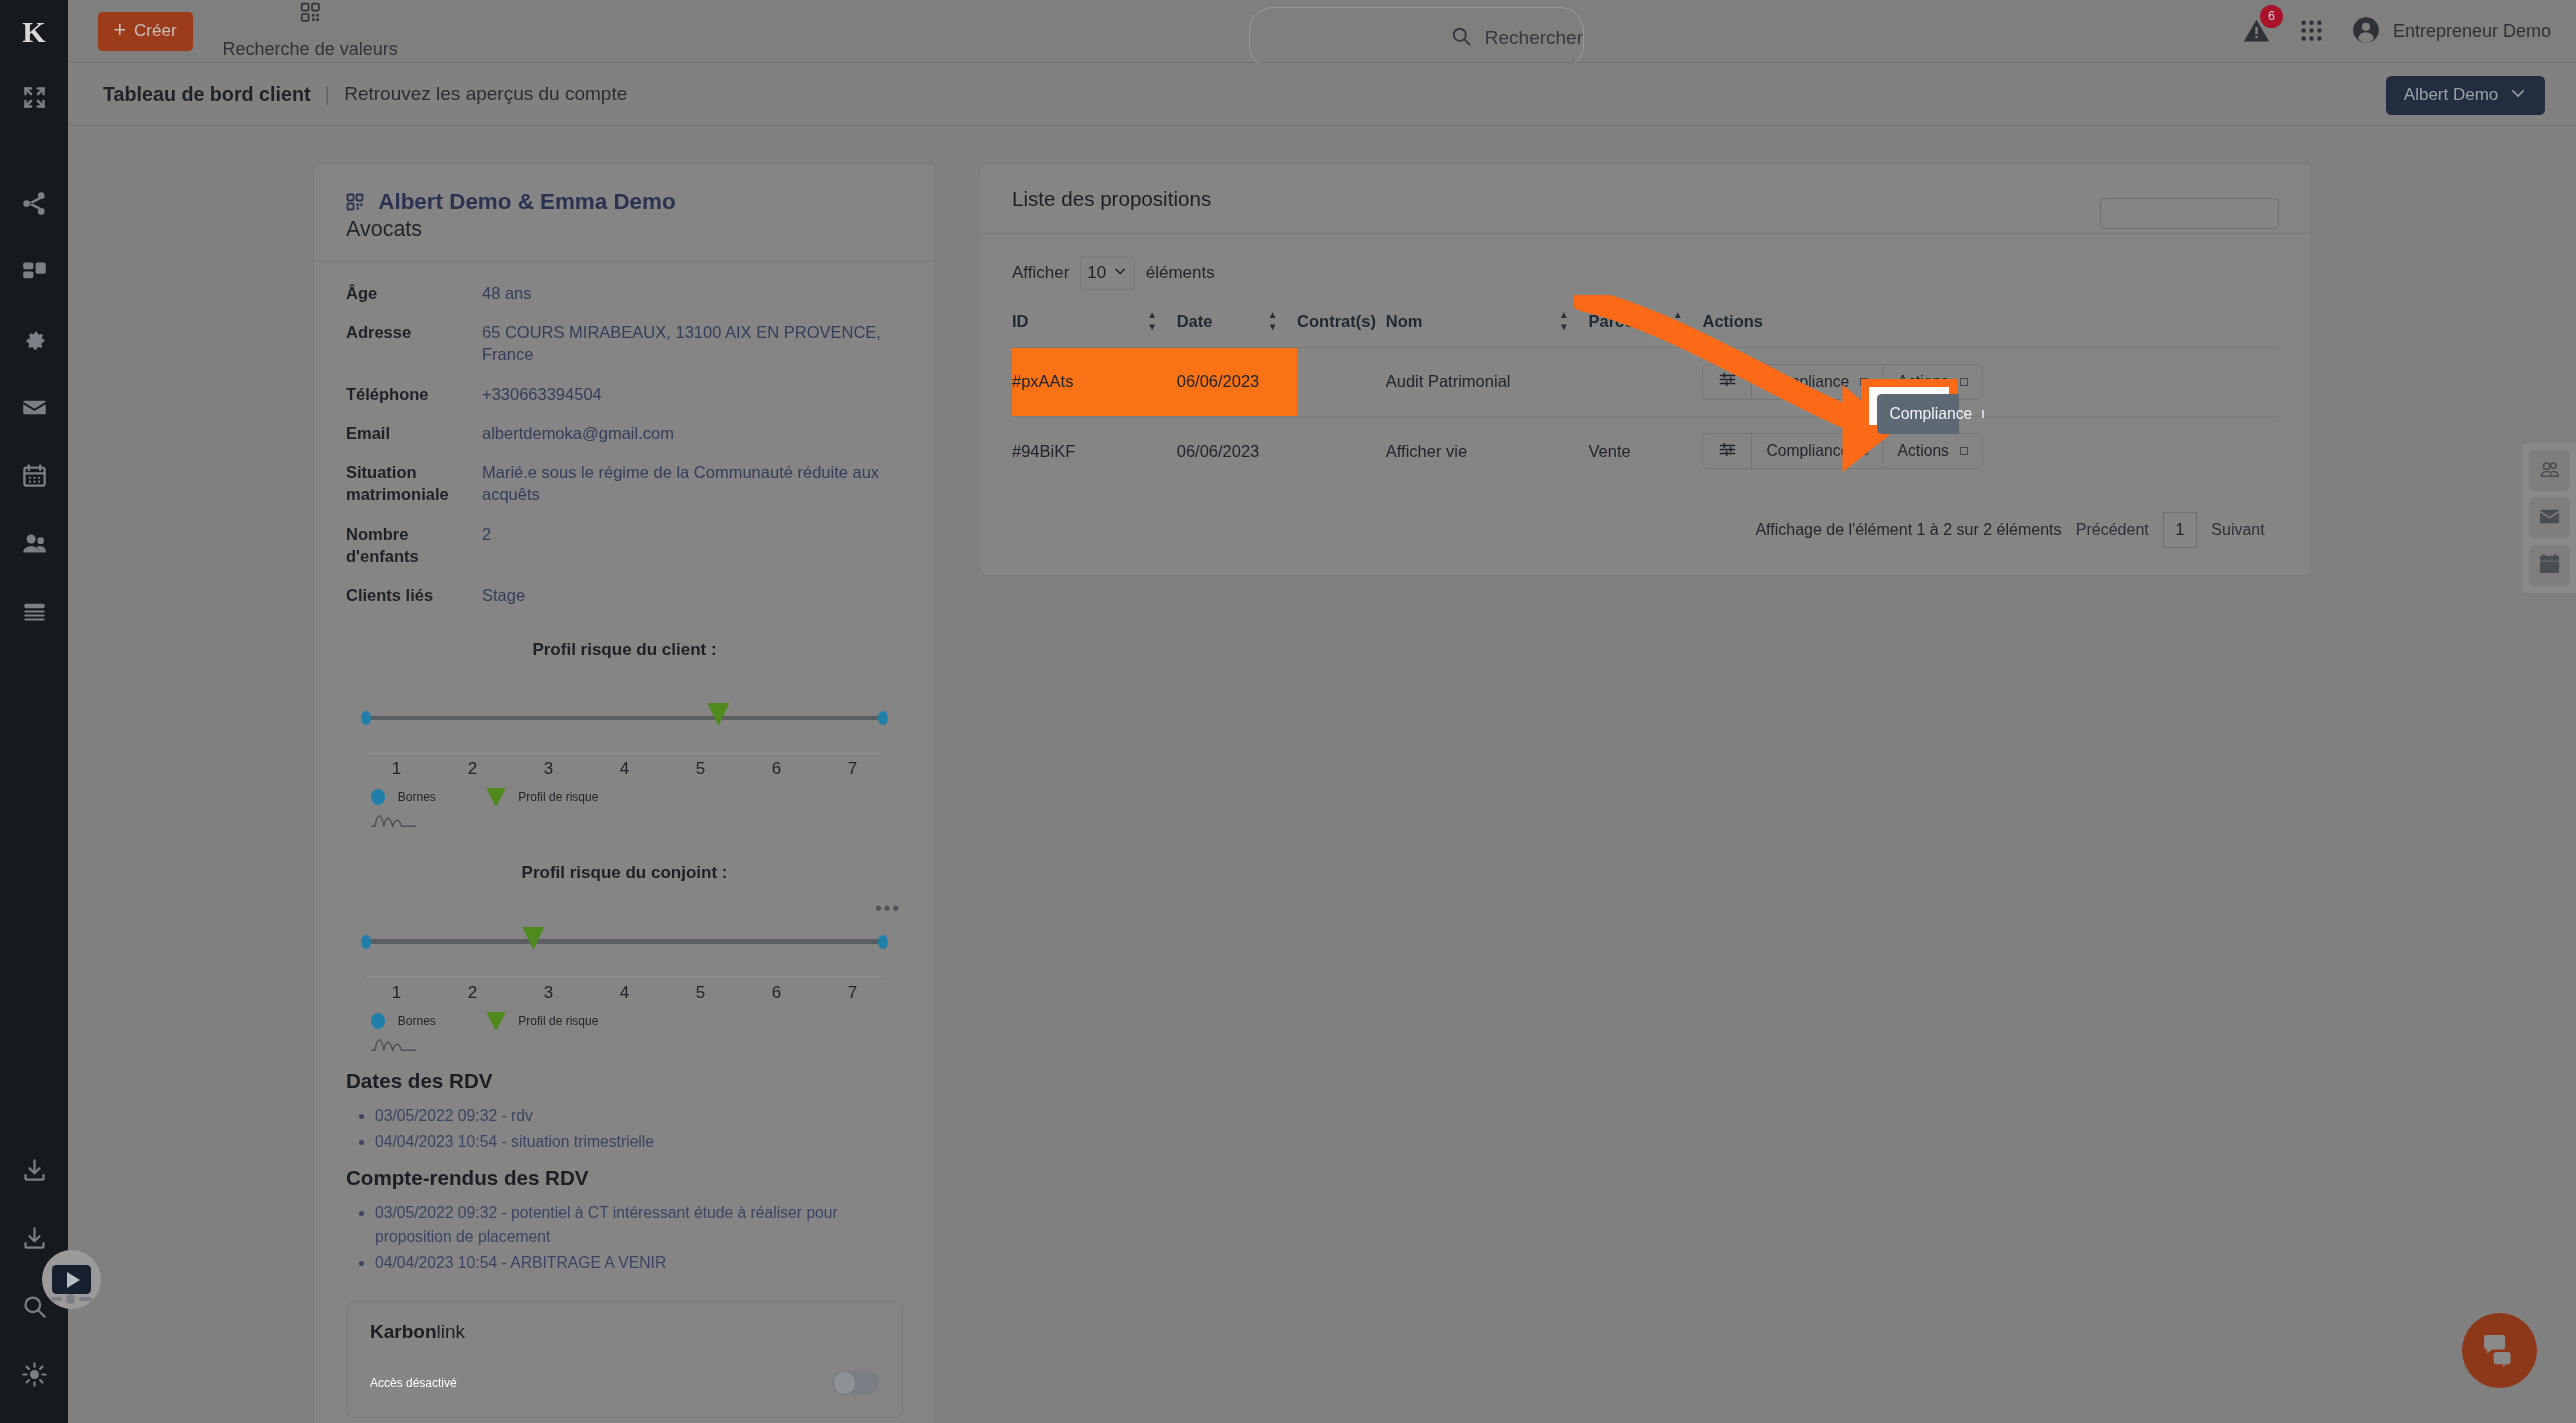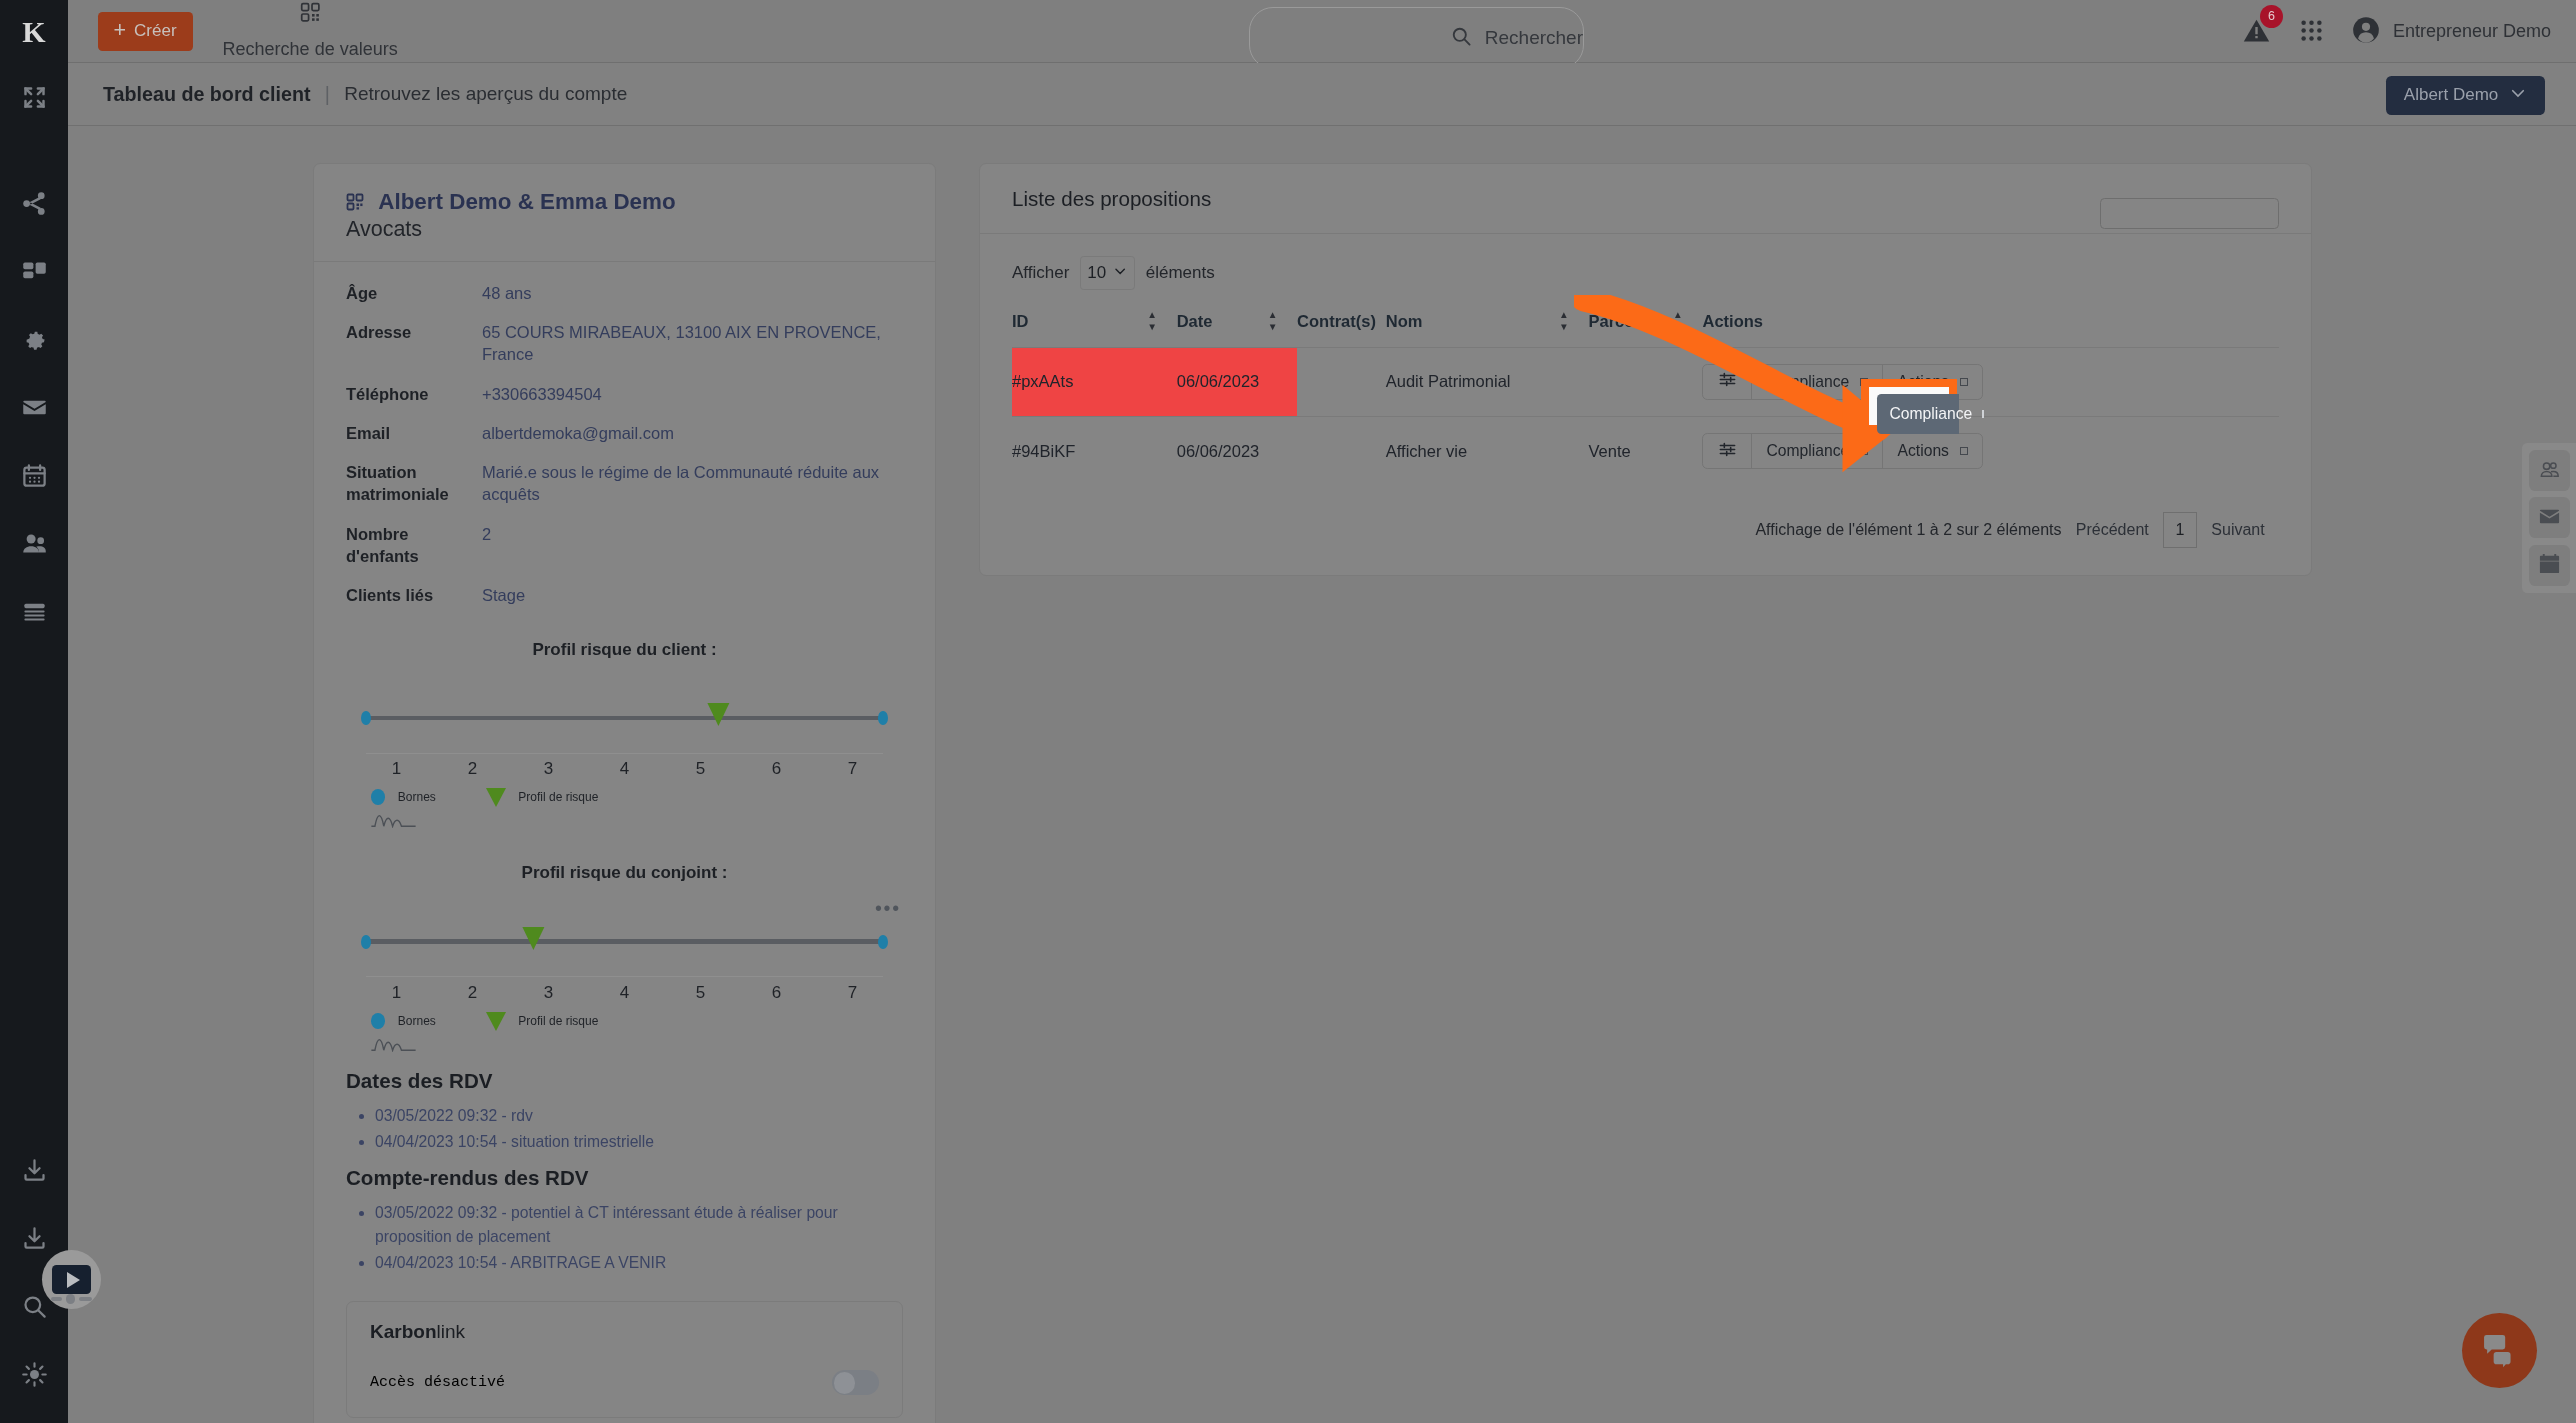--- a/index.html
+++ b/index.html
@@ -165,21 +165,21 @@
   .bullets li { color: #3b4464; font-size: 15.7px; line-height: 1.55; margin-bottom: 1.8px; }
 
   .karbon-box {
     margin: 25px 32px 0 32px;
     border: 0.9px solid #7b7b7b; border-radius: 7.2px;
     padding: 19.7px 23px 21.5px 23px;
   }
   .karbon-title { font-size: 19px; color: #1b1e23; }
   .karbon-title b { font-weight: bold; }
   .karbon-row { display: flex; align-items: center; justify-content: space-between; margin-top: 27px; }
-  .karbon-row .lbl { color: #000000; font-size: 15px; font-family: Liberation Mono, monospace; }
+  .karbon-row .lbl { color: #ffffff; font-size: 12px; }
   .toggle { width: 47px; height: 25px; border-radius: 12.5px; background: #7b7f85; position: relative; cursor: pointer; }
   .toggle .knob { position: absolute; left: 1.8px; top: 1.8px; width: 21.5px; height: 21.5px; border-radius: 50%; background: #8e9196; }
 
   
   #right-card .rc-title { padding: 23px 32px 21.5px 32px; color: #1c1f24; font-size: 20.6px; }
   .tbl-top { display: flex; align-items: center; padding: 23px 32px 0 32px; }
   .tbl-top .lbl { color: #23262b; font-size: 17px; }
   .sel {
     margin: 0 10.7px; height: 34px; width: 55px;
     border: 0.9px solid #7a7a7a; border-radius: 3.6px;
@@ -200,21 +200,21 @@
     padding: 0 0 16px 0; position: relative;
   }
   table.dt th .sorter {
     position: absolute; right: 19.7px; top: -1.8px;
     display: flex; flex-direction: column; gap: 1.8px; color: #2a2d33; font-size: 9.8px; line-height: 1;
   }
   table.dt td {
     border-top: 0.9px solid #7a7a7a;
     height: 69px; color: #20242b; font-size: 16.5px;
   }
-  tr.row-hl td.cell-hl { background: #ef4444; }
+  tr.row-hl td.cell-hl { background: #f97316; }
   .actions-cell { text-align: left; }
   .btn-group { display: inline-flex; border: 0.9px solid #757575; border-radius: 5.4px; overflow: hidden; }
   .btn-group > div {
     padding: 0 14.3px; height: 34px;
     display: flex; align-items: center; gap: 10.7px;
     color: #22262c; font-size: 15.7px; cursor: pointer;
     border-right: 0.9px solid #757575;
   }
   .btn-group > div:last-child { border-right: none; }
   .btn-group .sq { width: 8px; height: 8px; border: 0.9px solid #44484e; }

